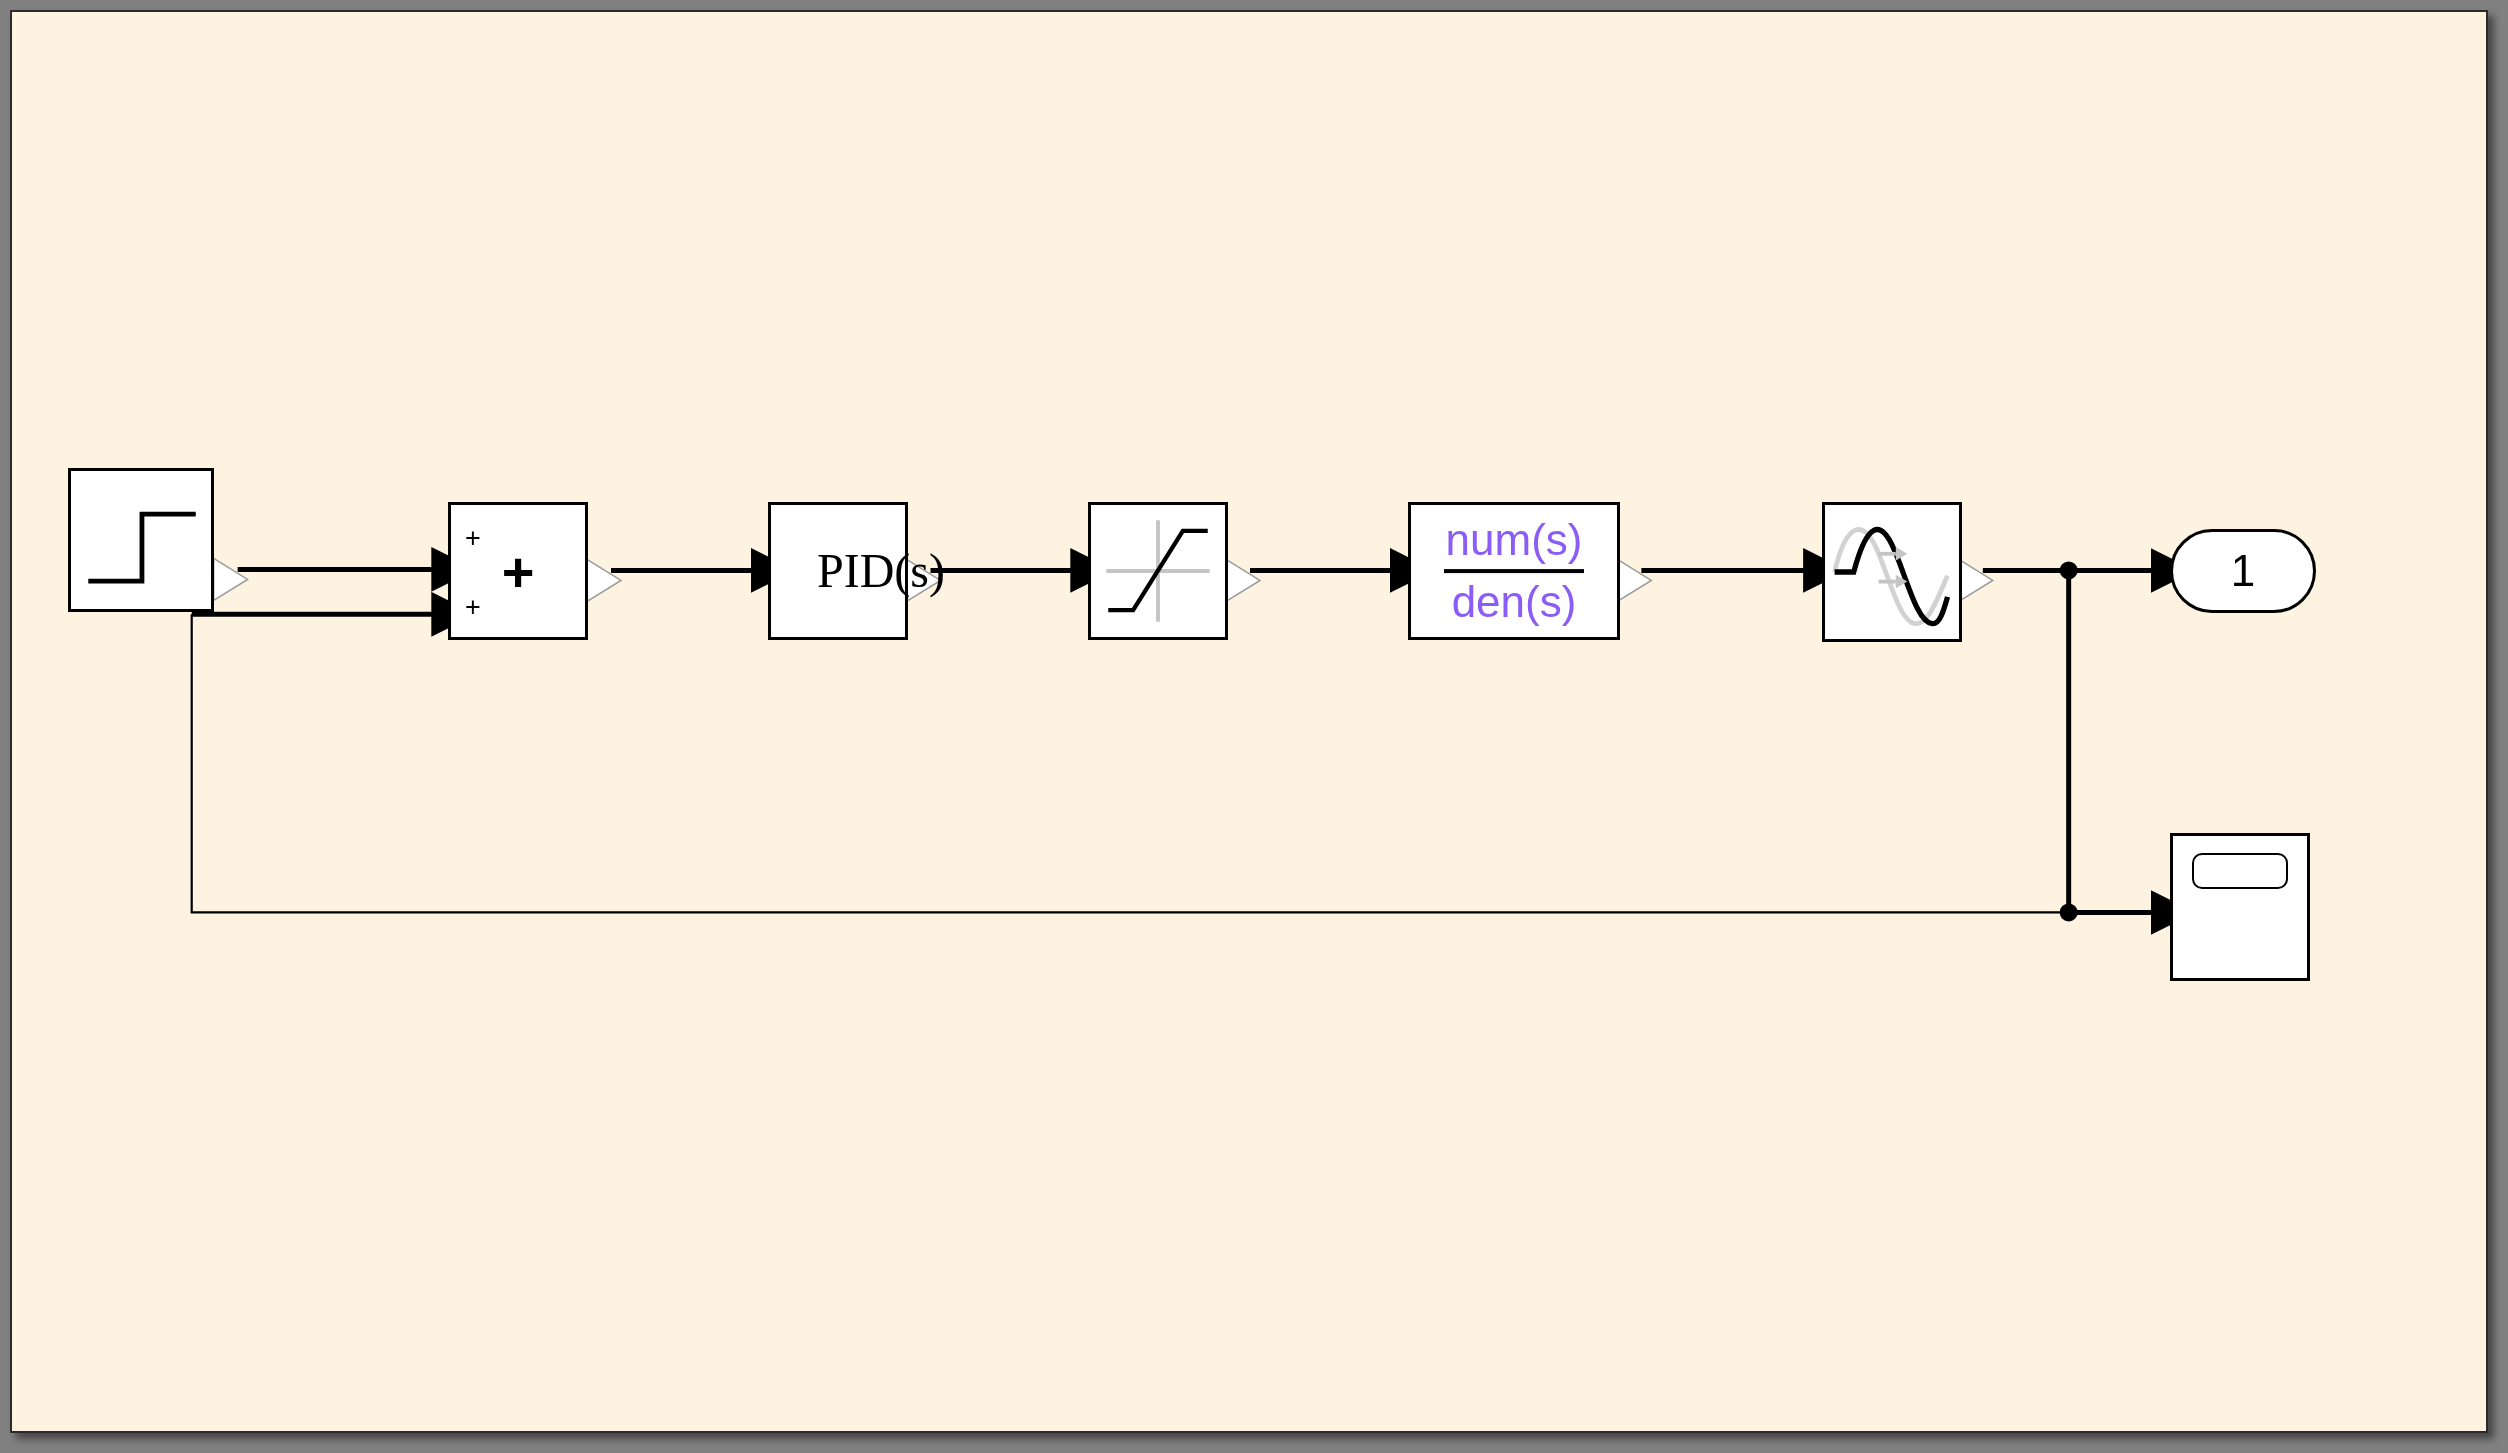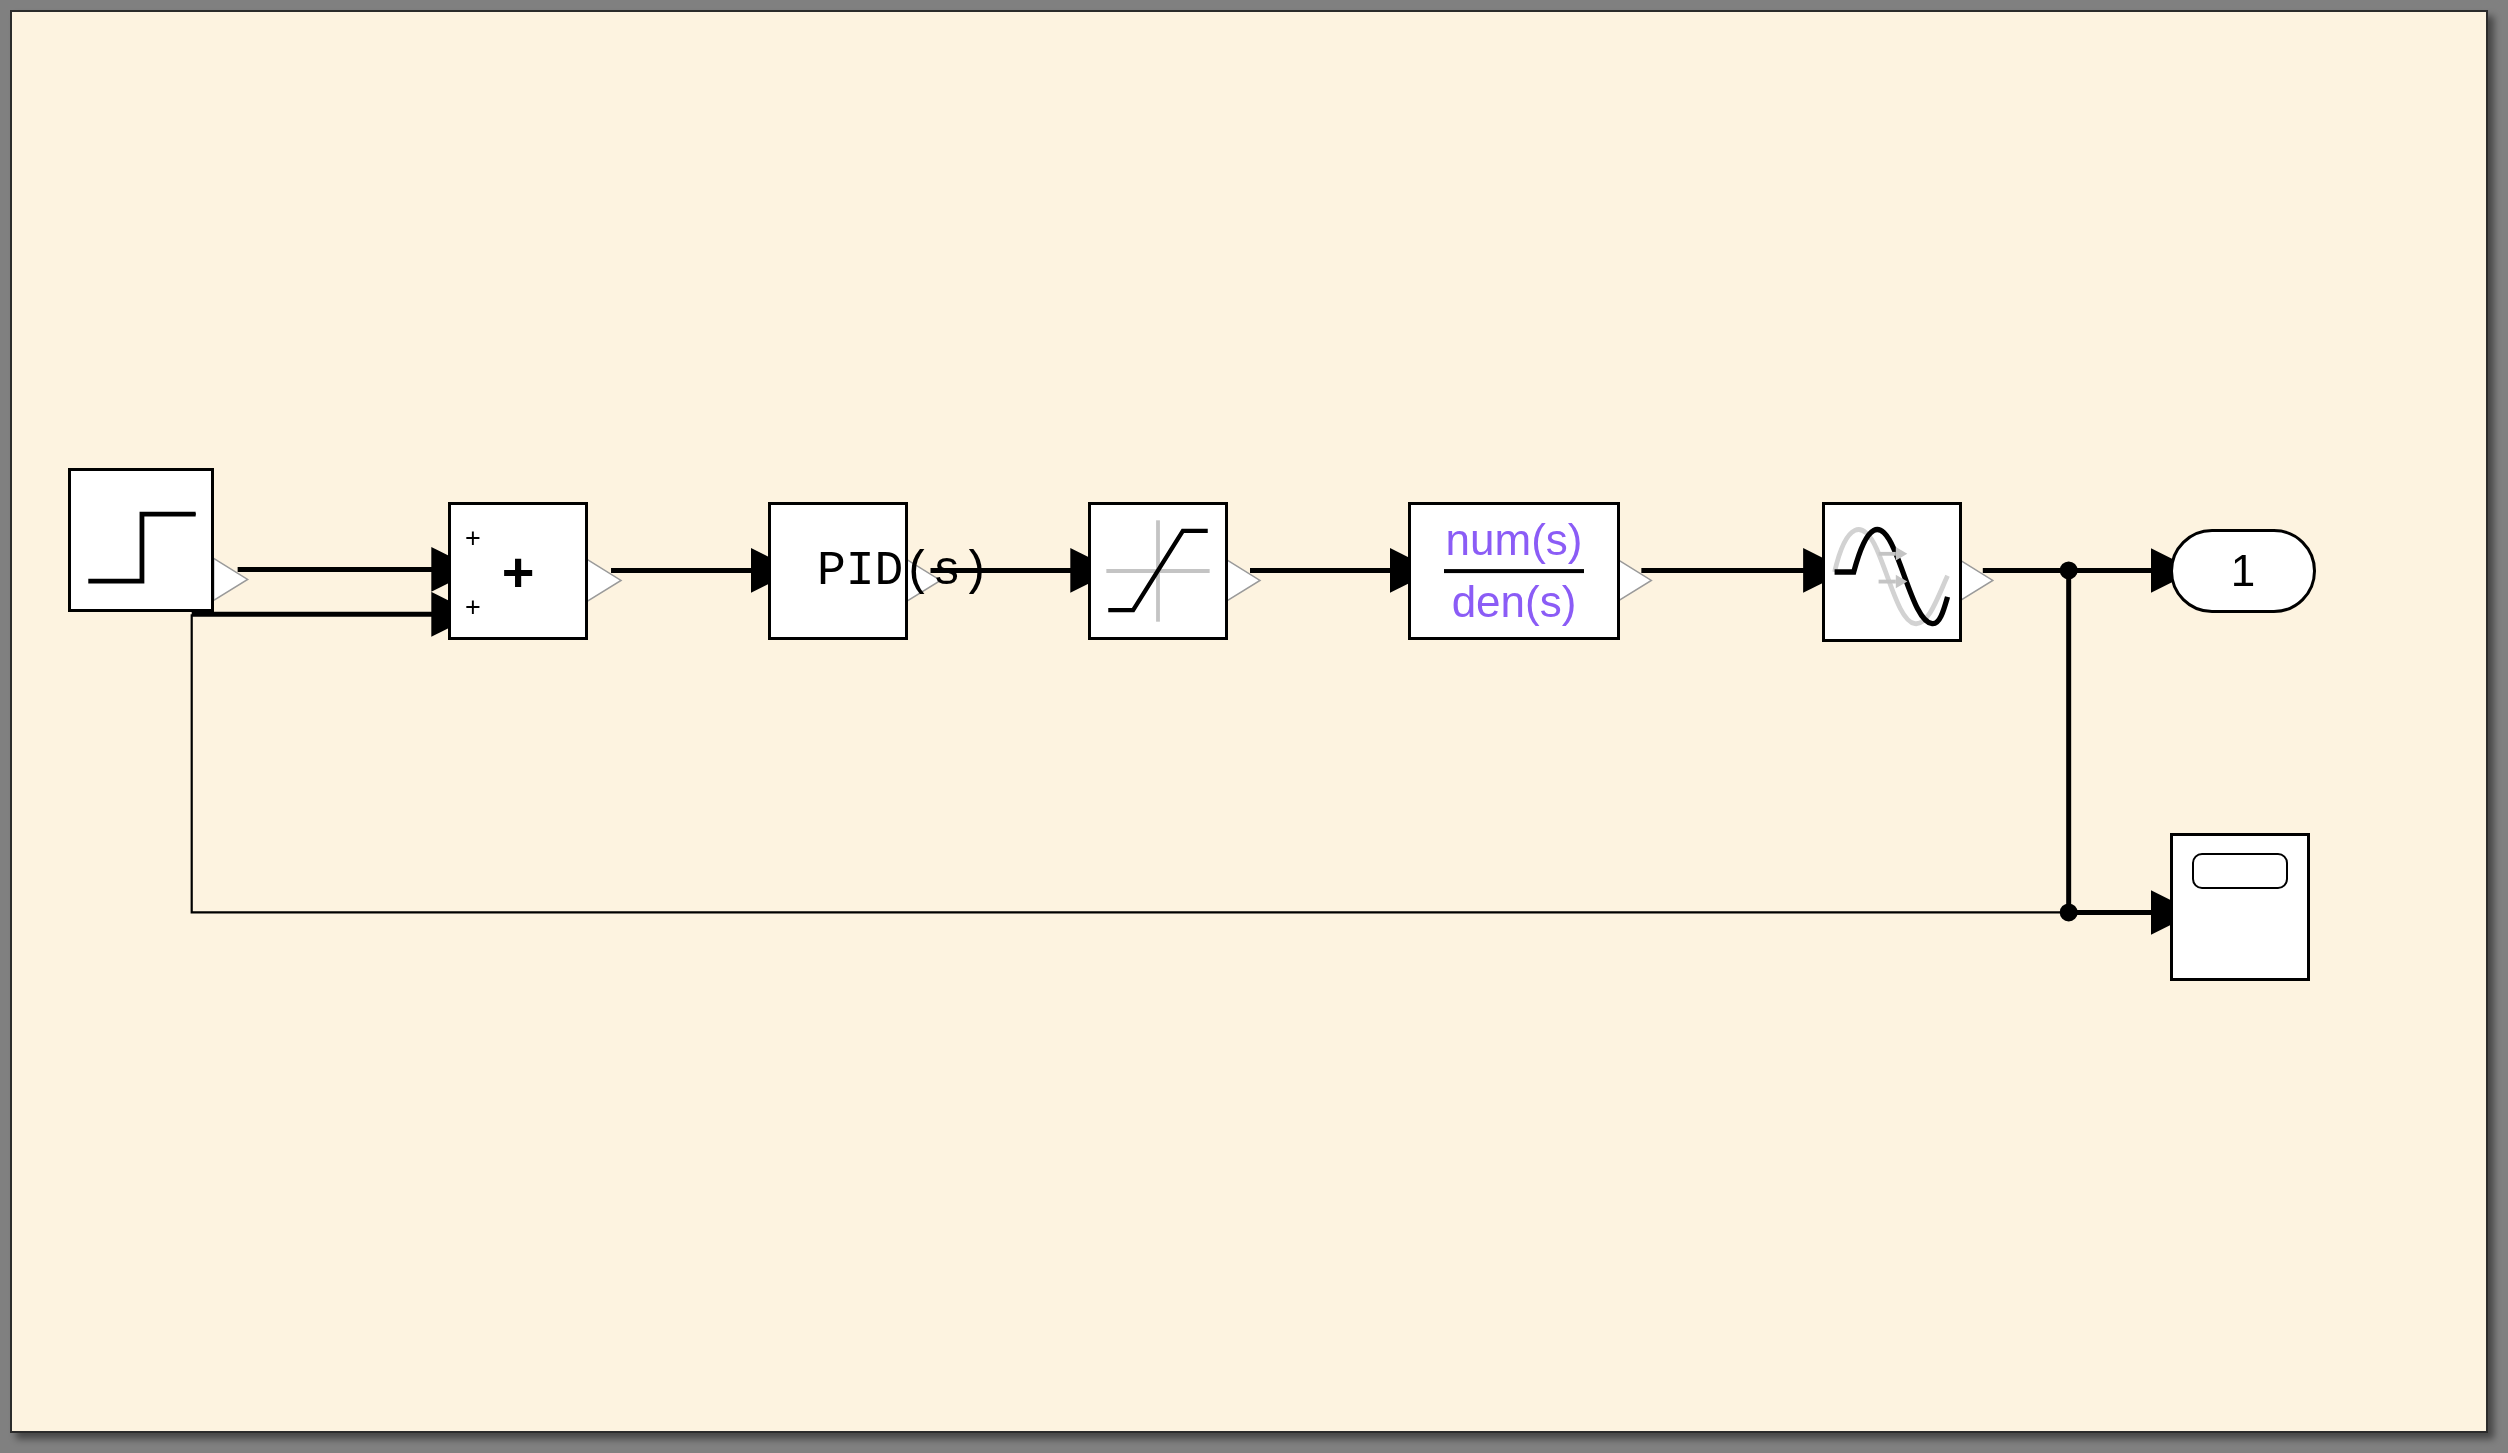--- a/index.html
+++ b/index.html
@@ -34,21 +34,21 @@
     box-sizing: border-box;
   }
   .block-label {
     position: absolute;
     left: 0;
     right: 0;
     top: 50%;
     transform: translateY(-50%);
     text-align: center;
     color: #000;
-    font-family: Liberation Mono, monospace;
+    font-family: Liberation Serif, serif;
     line-height: 1.05;
     pointer-events: none;
     margin-left: 46px;
   }
   
   .sum-plus-big {
     position: absolute;
     left: 0; right: 0;
     top: 50%;
     transform: translateY(-50%);

